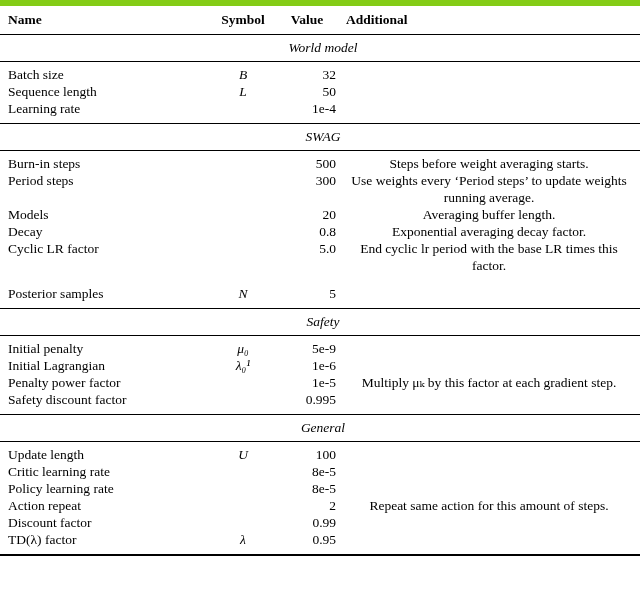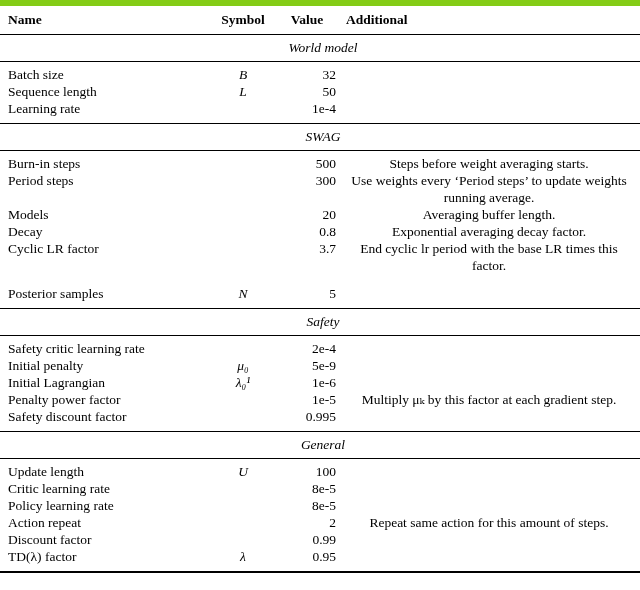--- a/index.html
+++ b/index.html
@@ -120,41 +120,34 @@
           <div class="row">
             <div class="cell name">Decay</div>
             <div class="cell symbol"></div>
             <div class="cell value">0.8</div>
             <div class="cell gap"></div>
             <div class="cell additional">Exponential averaging decay factor.</div>
           </div>
           <div class="row">
             <div class="cell name">Cyclic LR factor</div>
             <div class="cell symbol"></div>
-            <div class="cell value">3.7</div>
+            <div class="cell value">5.0</div>
             <div class="cell gap"></div>
             <div class="cell additional">End cyclic lr period with the base LR times this factor.</div>
           </div>
           <div class="row spacer">
             <div class="cell name">Posterior samples</div>
             <div class="cell symbol">N</div>
             <div class="cell value">5</div>
             <div class="cell gap"></div>
             <div class="cell additional"></div>
           </div>
         </div>
         <div class="band">Safety</div>
         <div class="rows">
-          <div class="row">
-            <div class="cell name">Safety critic learning rate</div>
-            <div class="cell symbol"></div>
-            <div class="cell value">2e-4</div>
-            <div class="cell gap"></div>
-            <div class="cell additional"></div>
-          </div>
           <div class="row">
             <div class="cell name">Initial penalty</div>
             <div class="cell symbol">μ₀</div>
             <div class="cell value">5e-9</div>
             <div class="cell gap"></div>
             <div class="cell additional"></div>
           </div>
           <div class="row">
             <div class="cell name">Initial Lagrangian</div>
             <div class="cell symbol">λ₀¹</div>

